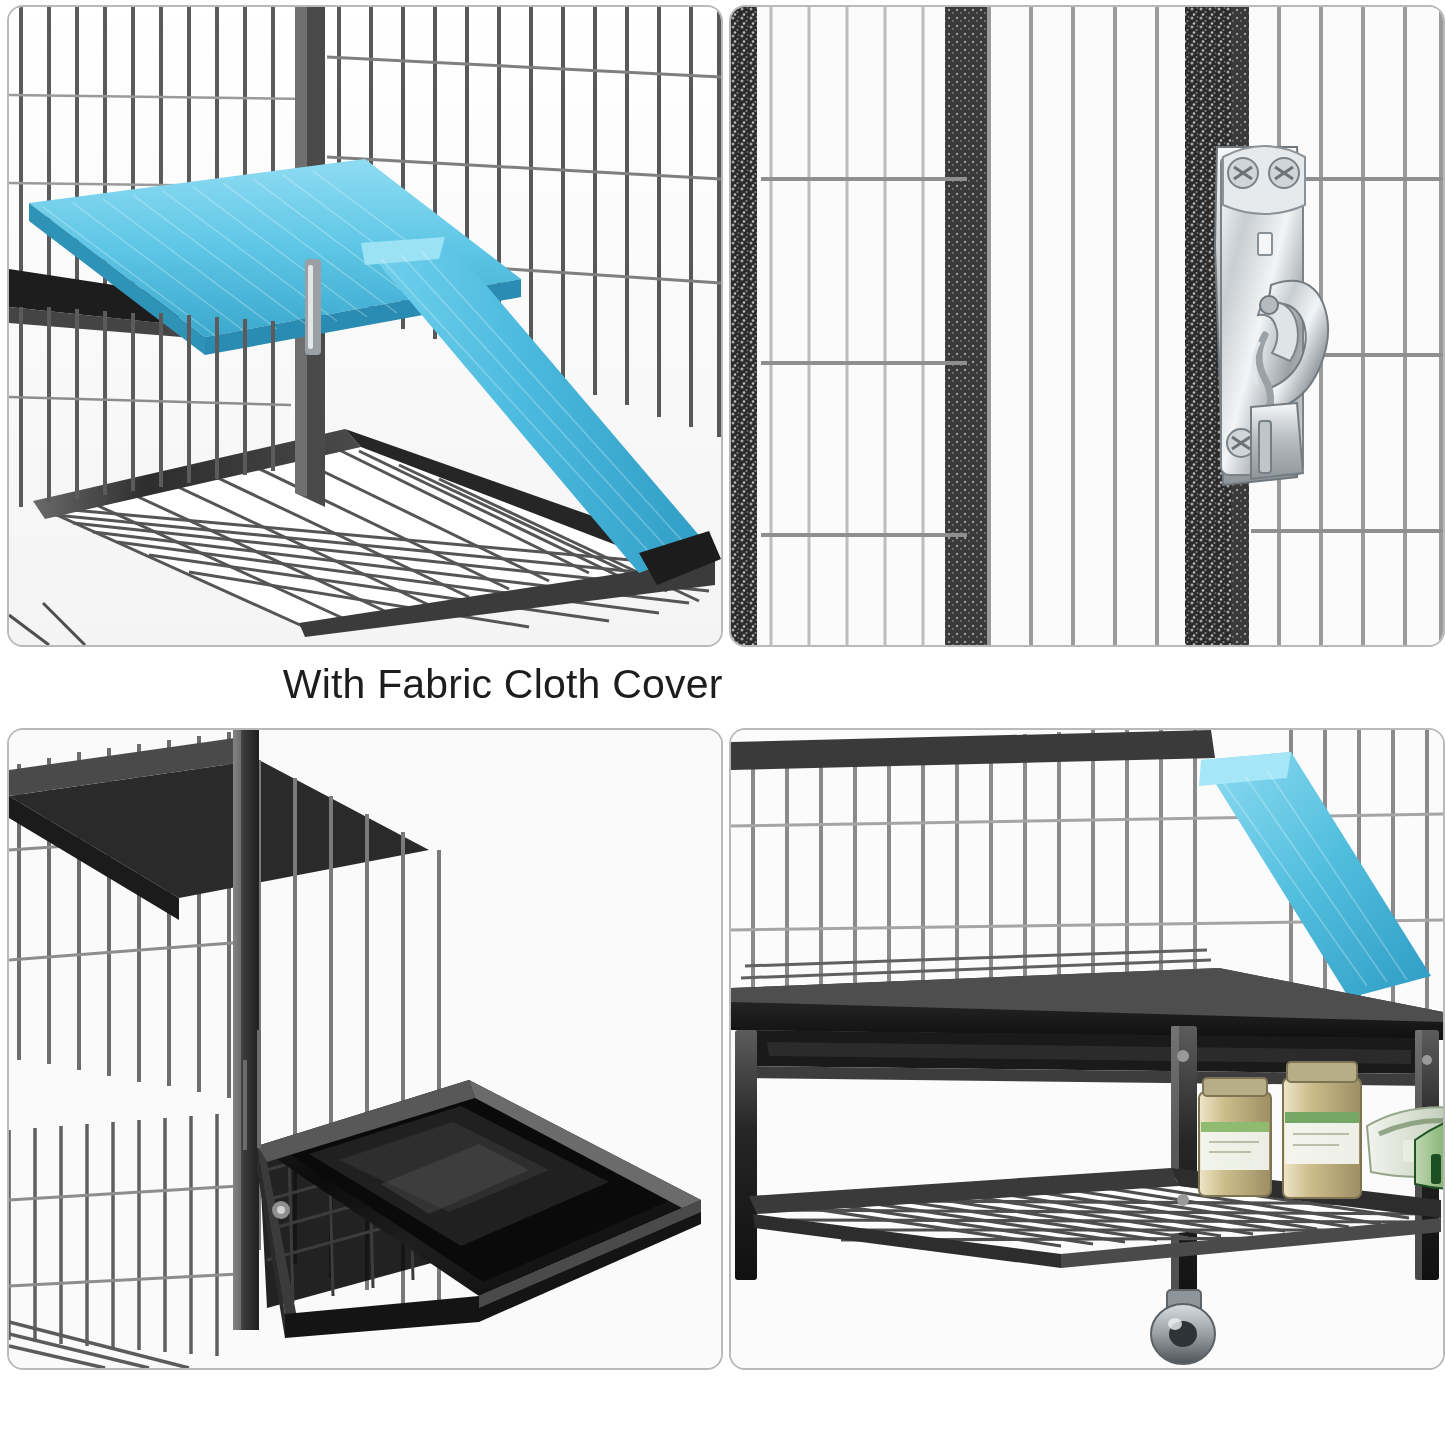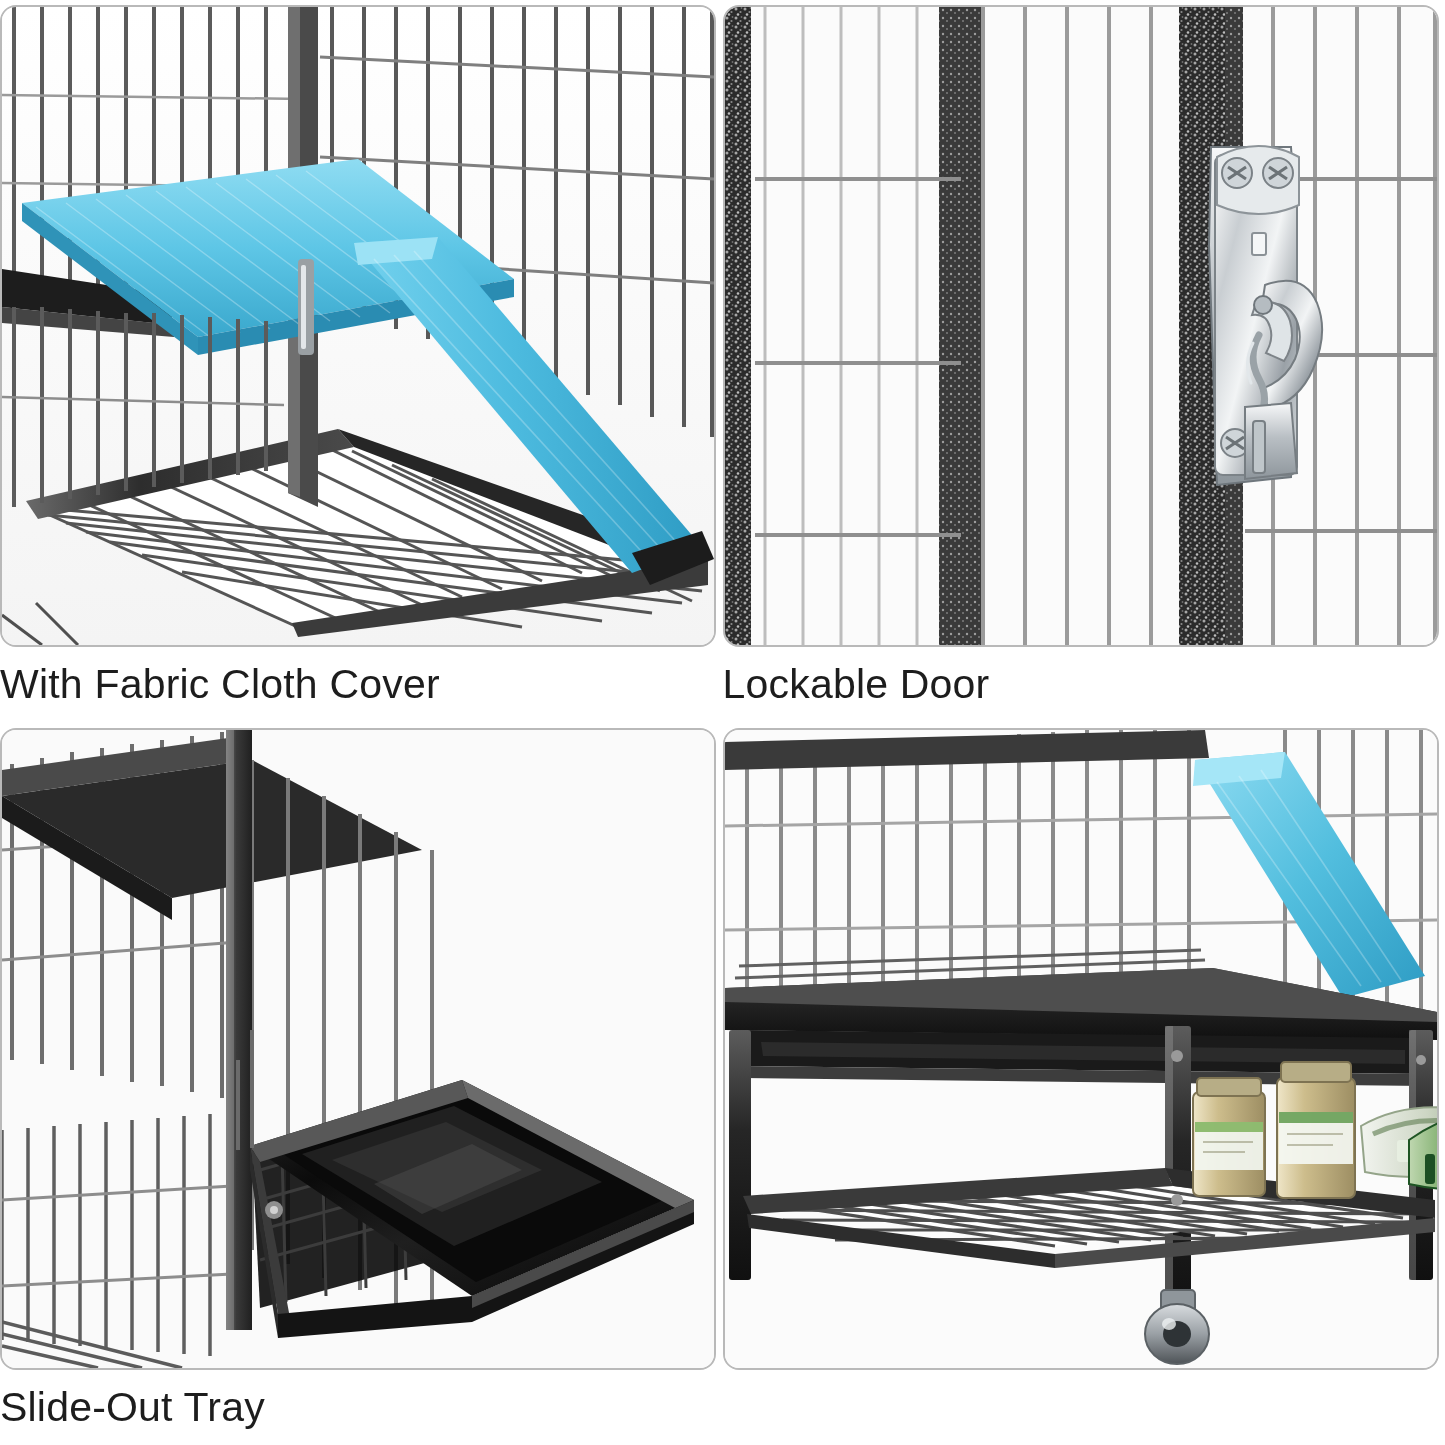--- a/index.html
+++ b/index.html
@@ -19,21 +19,21 @@
     display: grid;
     grid-template-columns: 1fr 1fr;
     grid-template-rows: 1fr 1fr;
     box-sizing: border-box;
   }
   .cell {
     position: relative;
     box-sizing: border-box;
     display: flex;
     flex-direction: column;
-    align-items: flex-start;
+    align-items: flex-end;
   }
   .photo {
     position: relative;
     width: 712px;
     height: 638px;
     margin-top: 5px;
     border: 2px solid #b9b9b9;
     border-radius: 16px;
     overflow: hidden;
     background: #ffffff;
@@ -324,21 +324,20 @@
 
             <path d="M534 328 q-12 22 0 44 q10 18 2 36" fill="none" stroke="#9aa2a7" stroke-width="7" stroke-linecap="round"></path>
             <path d="M528 336 q-10 20 -2 40" fill="none" stroke="#e2e7ea" stroke-width="3" stroke-linecap="round"></path>
 
             <path d="M520 400 L566 396 L572 466 L520 472 Z" fill="url(#chrome2)" stroke="#767d82" stroke-width="2"></path>
             <rect x="528" y="414" width="12" height="52" rx="3" fill="#bfc6ca" stroke="#787f84" stroke-width="2"></rect>
           </g>
         </svg>
       </div>
     </div>
-    <div class="caption">Lockable Door</div>
   </div>
 
   <div class="cell">
     <div class="photo">
       <div class="svgwrap">
         <svg viewBox="0 0 712 638" preserveAspectRatio="none">
           <defs>
             <linearGradient id="trayTop" x1="0" y1="0" x2="1" y2="1">
               <stop offset="0" stop-color="#2a2a2a"></stop>
               <stop offset="0.3" stop-color="#0b0b0b"></stop>
@@ -450,21 +449,20 @@
           <circle cx="272" cy="480" r="4" fill="#d2d2d2"></circle>
 
           <g stroke="#5b5b5b" stroke-width="3.5">
             <line x1="0" y1="592" x2="180" y2="638"></line>
             <line x1="0" y1="604" x2="140" y2="638"></line>
             <line x1="0" y1="616" x2="96" y2="638"></line>
           </g>
         </svg>
       </div>
     </div>
-    <div class="caption">Slide-Out Tray</div>
   </div>
 
   <div class="cell">
     <div class="photo">
       <div class="svgwrap">
         <svg viewBox="0 0 712 638" preserveAspectRatio="none">
           <defs>
             <linearGradient id="ramp2" x1="0" y1="0" x2="1" y2="1">
               <stop offset="0" stop-color="#8fdcf2"></stop>
               <stop offset="0.5" stop-color="#52bede"></stop>

